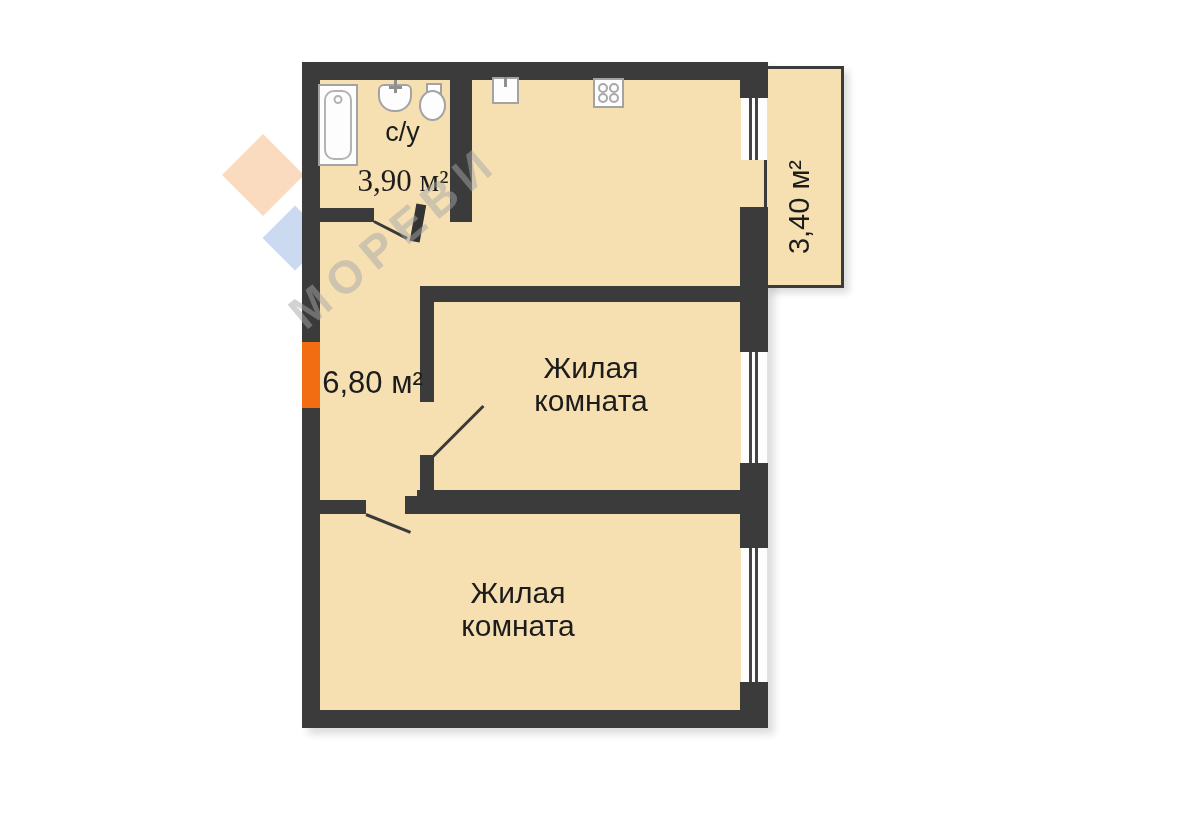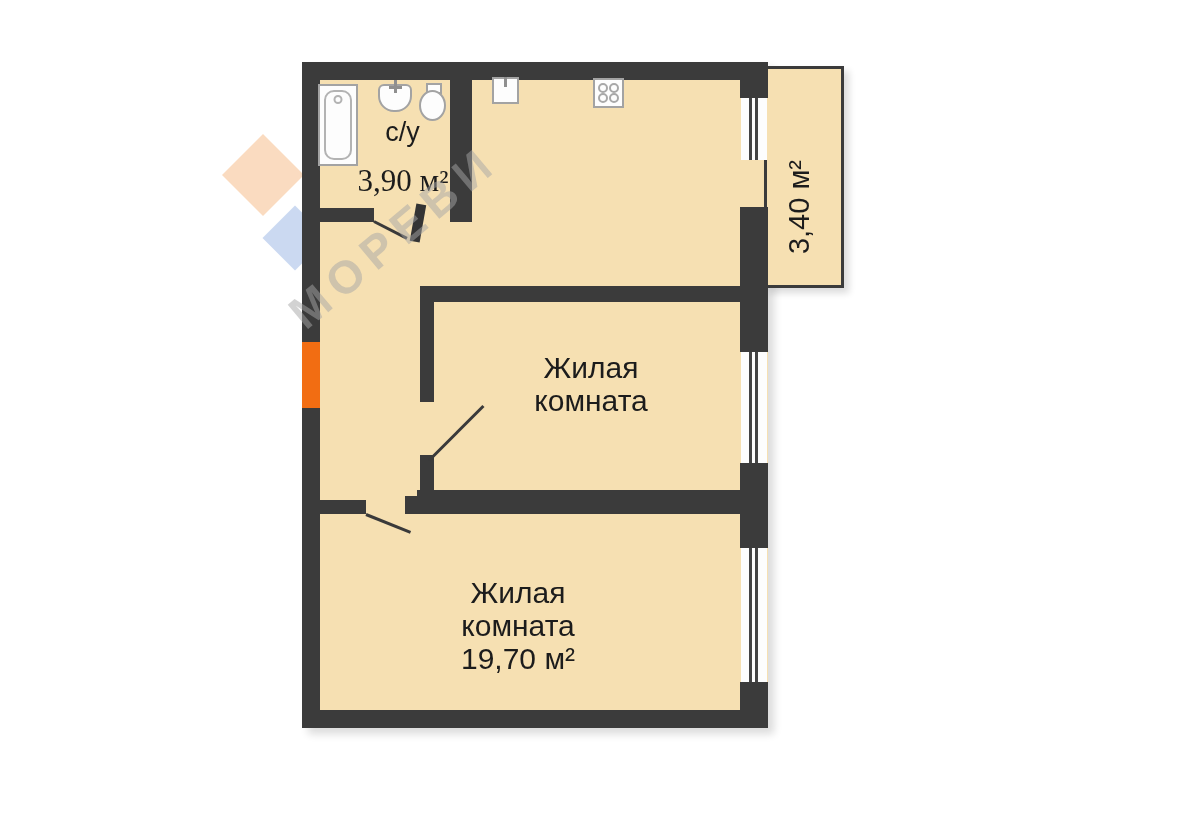--- a/index.html
+++ b/index.html
@@ -107,27 +107,27 @@
     <div style="position:absolute; left:3px; top:3px; width:10px; height:10px; border:2px solid #a8a8a8; border-radius:50%;"></div>
     <div style="position:absolute; right:3px; top:3px; width:10px; height:10px; border:2px solid #a8a8a8; border-radius:50%;"></div>
     <div style="position:absolute; left:3px; bottom:3px; width:10px; height:10px; border:2px solid #a8a8a8; border-radius:50%;"></div>
     <div style="position:absolute; right:3px; bottom:3px; width:10px; height:10px; border:2px solid #a8a8a8; border-radius:50%;"></div>
   </div>
 
   <div class="lbl" style="left:340px; top:118px; width:125px; font-size:27px;">с/у</div>
   <div class="lbl" style="left:328px; top:164px; width:150px; font-size:31px;font-family:Liberation Serif, serif;">3,90 м²</div>
 
 
+  <div class="lbl" style="left:300px; top:366px; width:145px; font-size:31px;">6,80 м²</div>
 
   <div class="lbl" style="left:491px; top:351px; width:200px; font-size:30px; line-height:33px;">
     <div>Жилая</div>
     <div>комната</div>
   </div>
 
   <div class="lbl" style="left:418px; top:576px; width:200px; font-size:30px; line-height:33px;">
     <div>Жилая</div>
     <div>комната</div>
-    <div>19,70 м²</div>
   </div>
 
   <div class="wm-text">МОРЕВИ</div>
 
 </div>
 
 </body></html>

